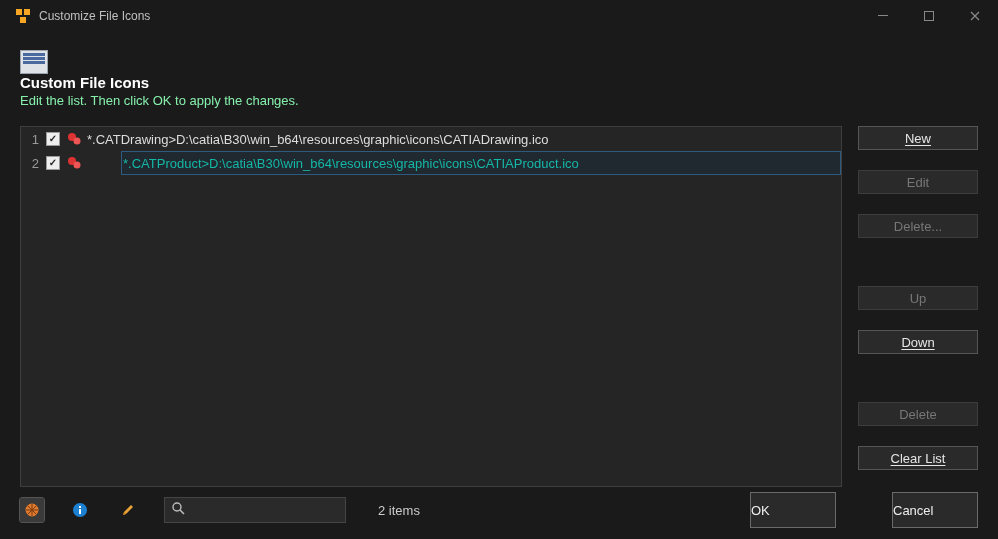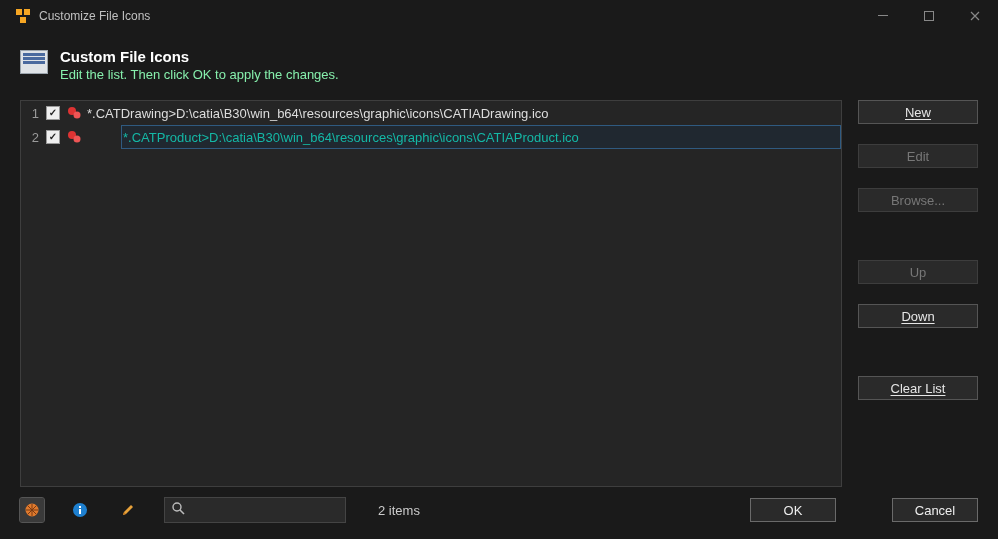--- a/index.html
+++ b/index.html
@@ -13,22 +13,23 @@
   }
   .titlebar .app-ico { width: 16px; height: 16px; margin-right: 8px; display: flex; align-items: center; justify-content: center; }
   .titlebar .spacer { flex: 1; }
   .titlebar .winbtn {
     width: 46px; height: 32px; display: flex; align-items: center; justify-content: center;
     color: #888; font-size: 14px;
   }
 
   
   .banner {
-    display: flex; align-items: flex-start; gap: 12px;
+    display: flex; align-items: flex-start; 
     padding: 16px 20px 10px 20px;
+    flex-direction: column;
   }
   .banner .banner-ico {
     width: 28px; height: 24px; background: #dfe3e7; border: 1px solid #9ba4ad;
     display: flex; flex-direction: column; padding: 2px; gap: 1px;
     flex-shrink: 0; margin-top: 2px;
   }
   .banner .banner-ico .line { height: 3px; background: #4a6a9f; }
   .banner h1 { font-size: 15px; font-weight: 700; color: #fff; margin-bottom: 2px; }
   .banner p { font-size: 13px; color: #86efac; }
 
@@ -89,22 +90,22 @@
   .search {
     width: 182px; height: 26px; background: #2a2a2a; border: 1px solid #444;
     display: flex; align-items: center; padding: 0 6px; color: #bbb; gap: 6px;
   }
   .search input {
     flex: 1; background: transparent; border: none; outline: none; color: #ddd; font-size: 13px;
   }
   .count { font-size: 13px; color: #ccc; margin-left: 8px; }
   .bottom .spacer { flex: 1; }
   .dlgbtn {
-    width: 86px; height: 24px; border: 1px solid #6a6a6a; background: #2a2a2a;
-    color: #eee; font-size: 13px; display: flex; align-items: center; justify-content: center;
+    width: 86px; height: 36px; border: 1px solid #6a6a6a; background: #2a2a2a;
+    color: #eee; font-size: 13px; display: flex; align-items: center; justify-content: flex-start;
   }
 </style>
 </head>
 <body>
 
 <div class="titlebar">
   <span class="app-ico">
     <svg width="16" height="16" viewBox="0 0 16 16">
       <rect x="1" y="1" width="6" height="6" fill="#f6a623"></rect>
       <rect x="9" y="1" width="6" height="6" fill="#f6a623"></rect>
@@ -177,30 +178,33 @@
   </div>
 
   <div class="side">
     <div class="btn">
         <span class="ul">New</span>
       </div>
     <div class="btn disabled">
         <span>Edit</span>
       </div>
     <div class="btn disabled">
-        <span>Browse...</span>
+        <span>Delete...</span>
       </div>
     <div class="gap"></div>
     <div class="btn disabled">
         <span>Up</span>
       </div>
     <div class="btn">
         <span class="ul">Down</span>
       </div>
     <div class="gap"></div>
+    <div class="btn disabled">
+        <span>Delete</span>
+      </div>
     <div class="btn">
         <span class="ul">Clear List</span>
       </div>
   </div>
 </div>
 
 <div class="bottom">
   <div class="iconbtn active">
     <svg width="16" height="16" viewBox="0 0 16 16">
       <circle cx="8" cy="8" r="6.5" fill="#e07a2d"></circle>

